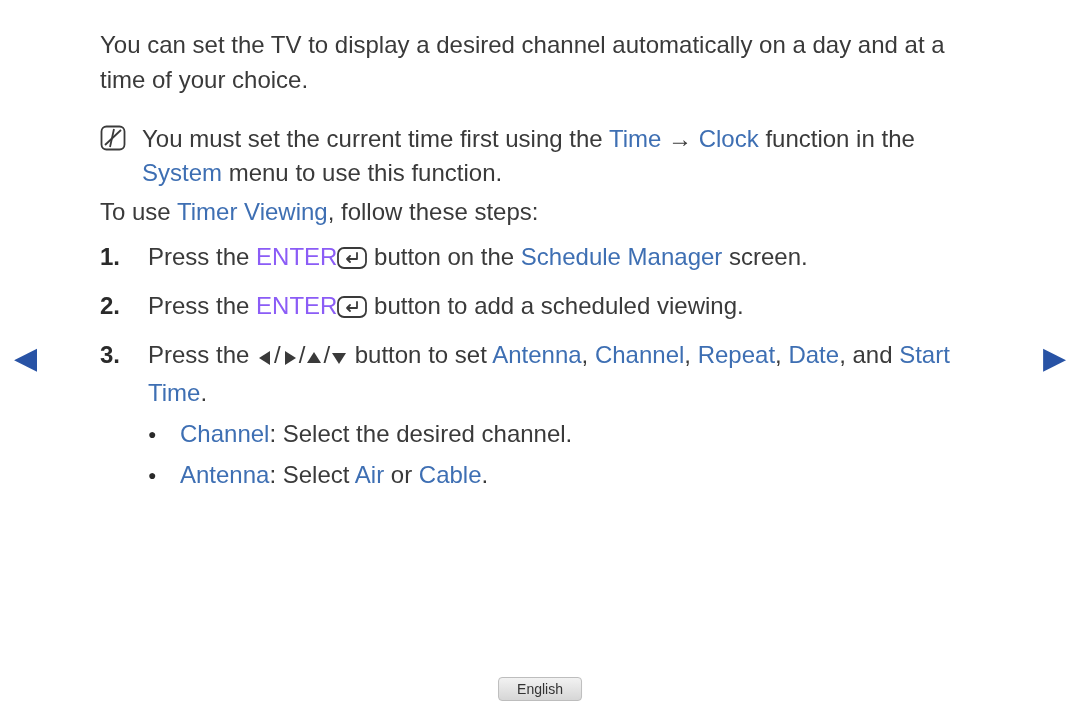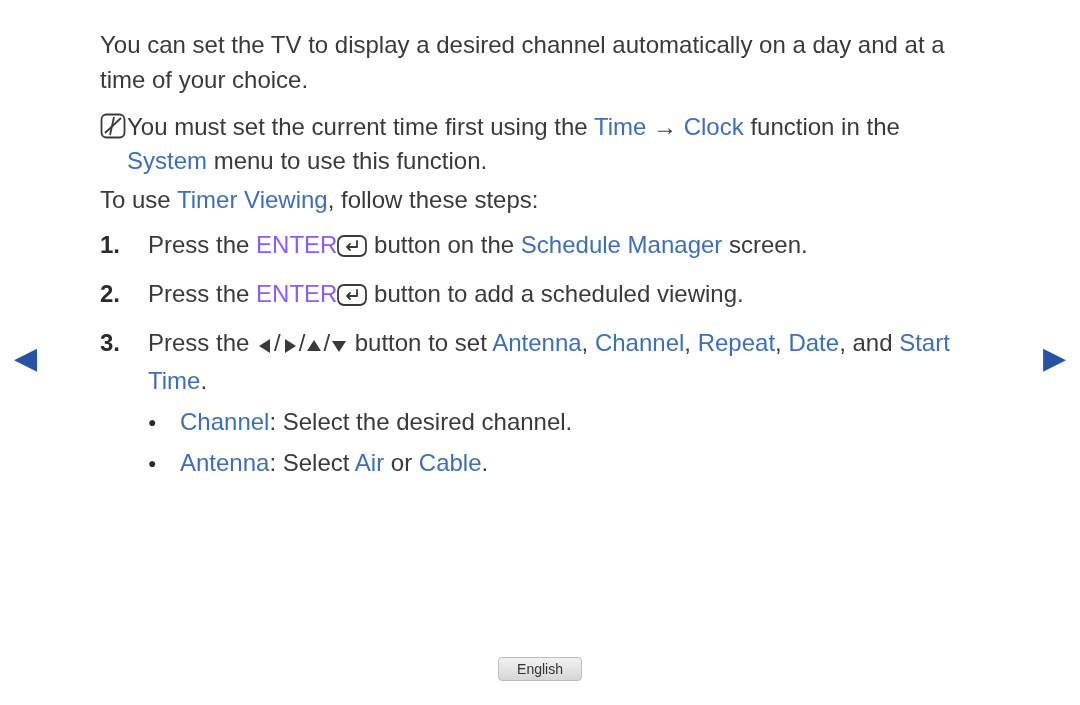--- a/index.html
+++ b/index.html
@@ -17,25 +17,25 @@
       padding: 28px 100px 0 100px;
       line-height: 1.45;
     }
     .title {
       font-weight: bold;
       font-size: 25px;
       margin-bottom: 12px;
       color: #2a2a2a;
     }
     .intro {
-      margin-bottom: 12px;
+      margin-bottom: 24px;
     }
     .note-row {
       display: flex;
-      gap: 1px;
+      gap: 16px;
       margin-bottom: 4px;
       align-items: flex-start;
     }
     .note-icon {
       flex: 0 0 auto;
       margin-top: 3px;
     }
     .to-use {
       margin-bottom: 10px;
     }
@@ -81,21 +81,21 @@
       top: 340px;
       font-size: 30px;
       color: #2853a5;
       cursor: pointer;
       user-select: none;
     }
     .nav-left { left: 14px; }
     .nav-right { right: 14px; }
     .lang-button {
       position: absolute;
-      bottom: 24px;
+      bottom: 4px;
       left: 50%;
       transform: translateX(-50%);
       background: linear-gradient(#f2f2f2, #d6d6d6);
       border: 1px solid #bdbdbd;
       border-radius: 4px;
       padding: 3px 18px;
       font-size: 14px;
       color: #333;
       cursor: pointer;
     }

